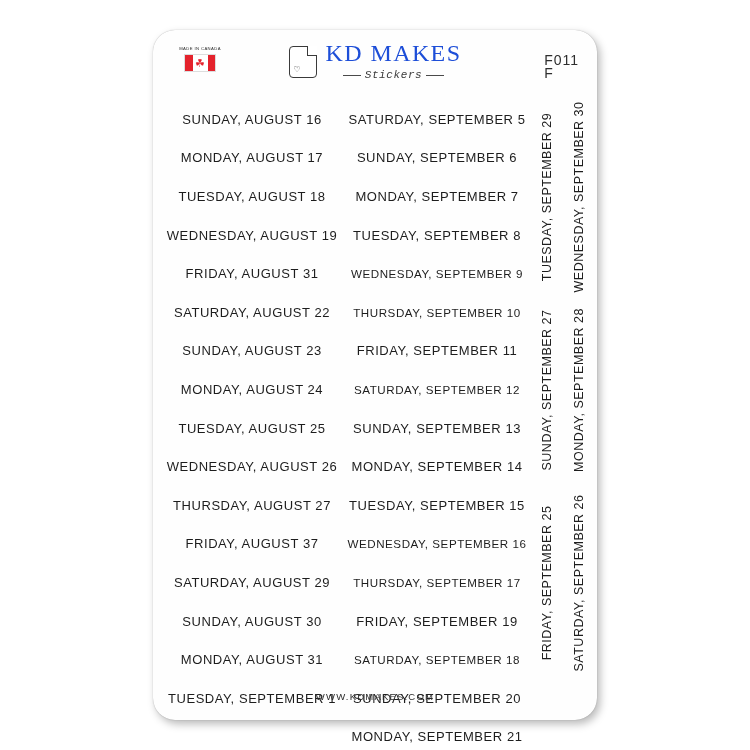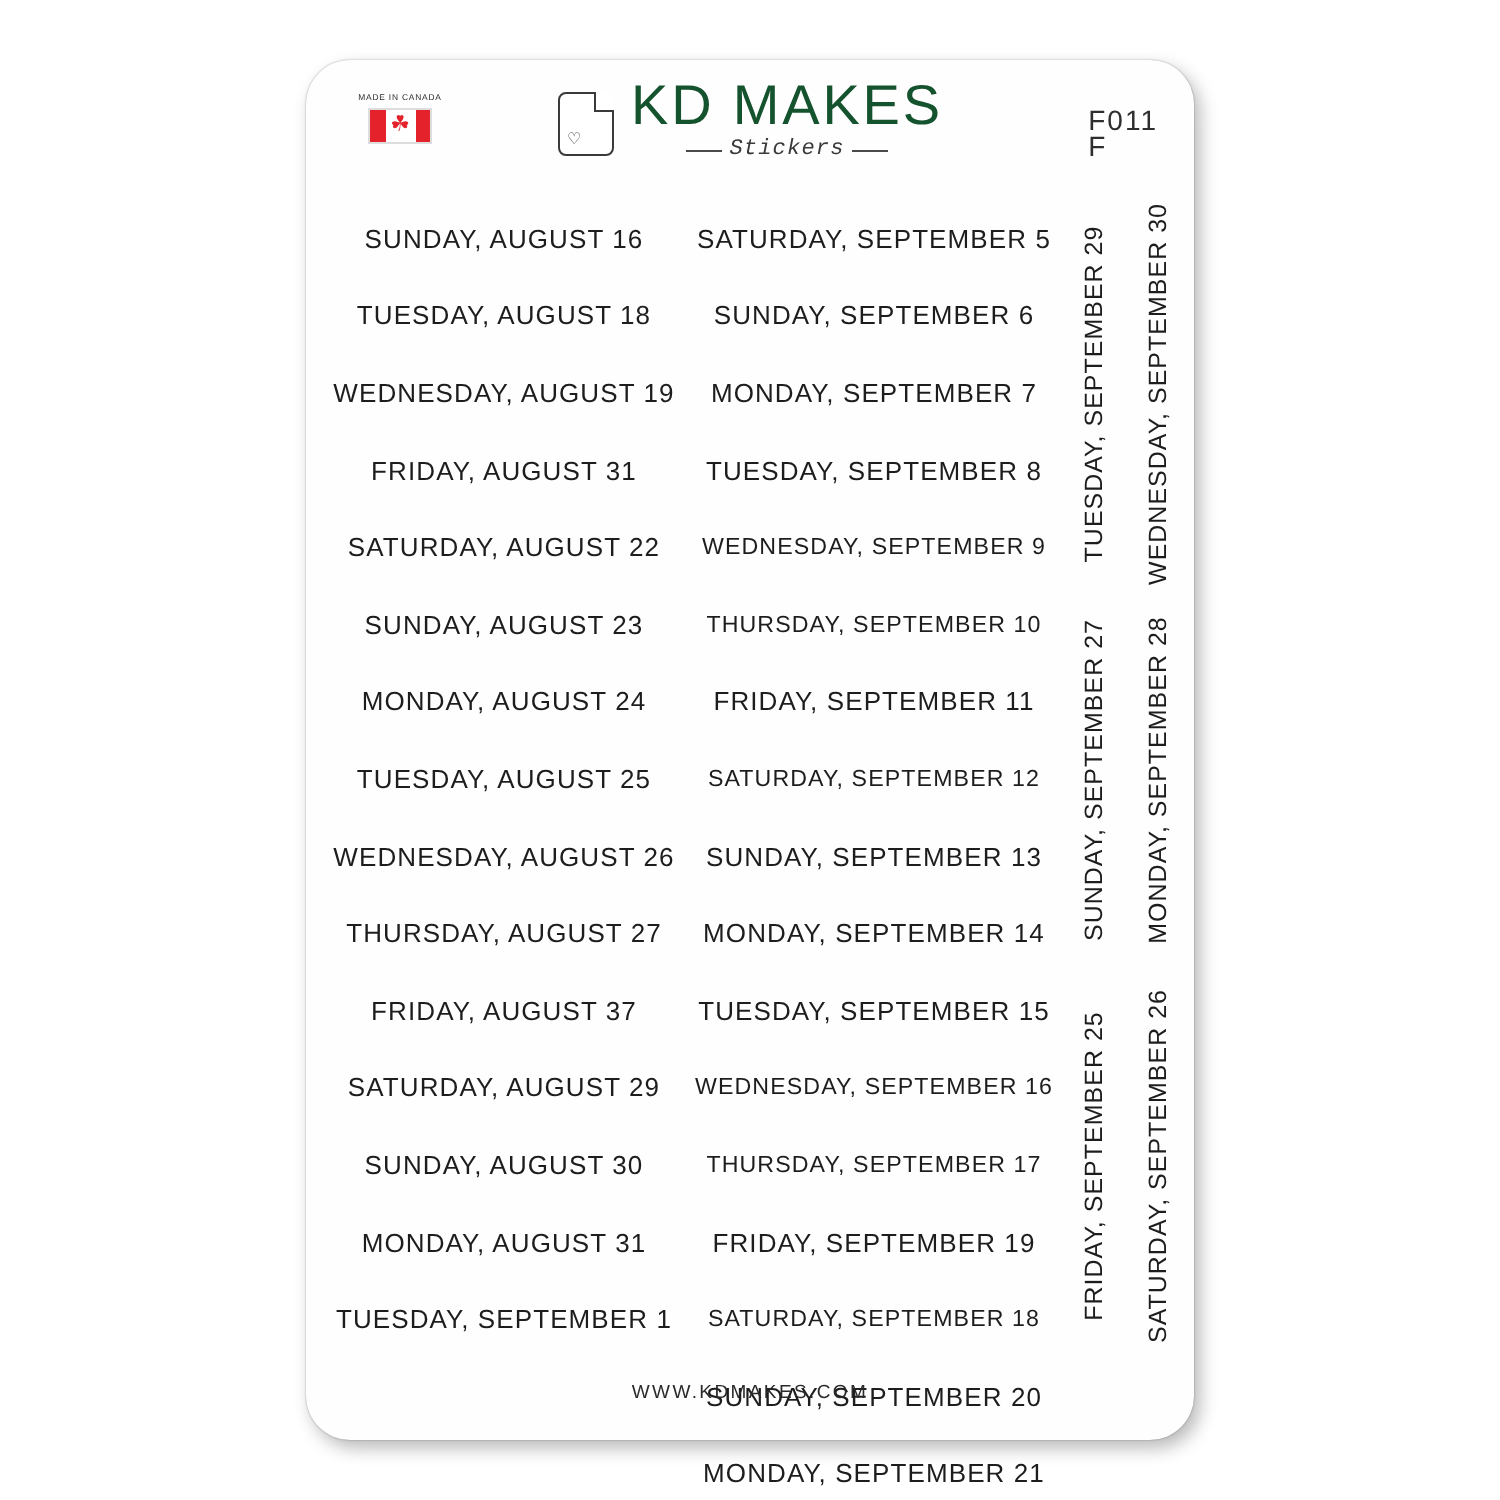--- a/index.html
+++ b/index.html
@@ -111,24 +111,24 @@
   .brand-mark .heart {
     position: absolute;
     left: 4px;
     bottom: 3px;
     font-size: 8px;
     color: #3a3a3a;
     line-height: 8px;
   }
   .brand-text { text-align: center; }
   .brand-name {
-    font-family: Liberation Sans, sans-serif;
-    font-size: 28px;
+    font-family: Liberation Serif, serif;
+    font-size: 24px;
     letter-spacing: 1.4px;
-    color: #14532d;
+    color: #1d4ed8;
     line-height: 22px;
   }
   .brand-sub {
     font-family: Liberation Mono, monospace;
     font-style: italic;
     font-size: 11px;
     color: #3a3a3a;
     letter-spacing: 0.6px;
     margin-top: 1px;
     position: relative;
@@ -247,20 +247,21 @@
 
       <div class="sheet-code">
         <div>F011</div>
         <div>F</div>
       </div>
     </div>
 
     <div class="columns">
       <div class="col left" id="col-left">
           <div class="day-label">SUNDAY, AUGUST 16</div>
+          <div class="day-label">MONDAY, AUGUST 17</div>
           <div class="day-label">TUESDAY, AUGUST 18</div>
           <div class="day-label">WEDNESDAY, AUGUST 19</div>
           <div class="day-label">FRIDAY, AUGUST 31</div>
           <div class="day-label">SATURDAY, AUGUST 22</div>
           <div class="day-label">SUNDAY, AUGUST 23</div>
           <div class="day-label">MONDAY, AUGUST 24</div>
           <div class="day-label">TUESDAY, AUGUST 25</div>
           <div class="day-label">WEDNESDAY, AUGUST 26</div>
           <div class="day-label">THURSDAY, AUGUST 27</div>
           <div class="day-label">FRIDAY, AUGUST 37</div>

